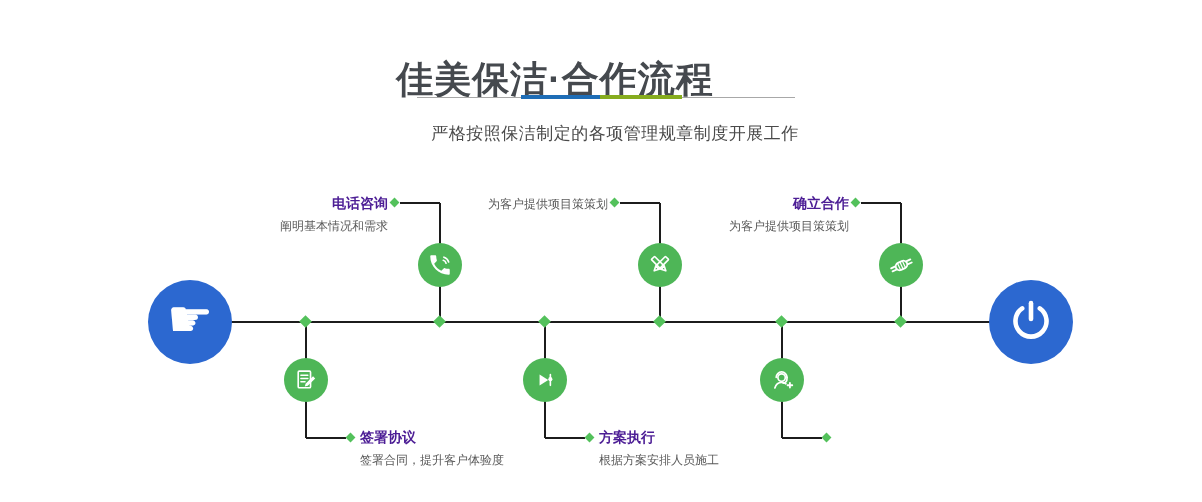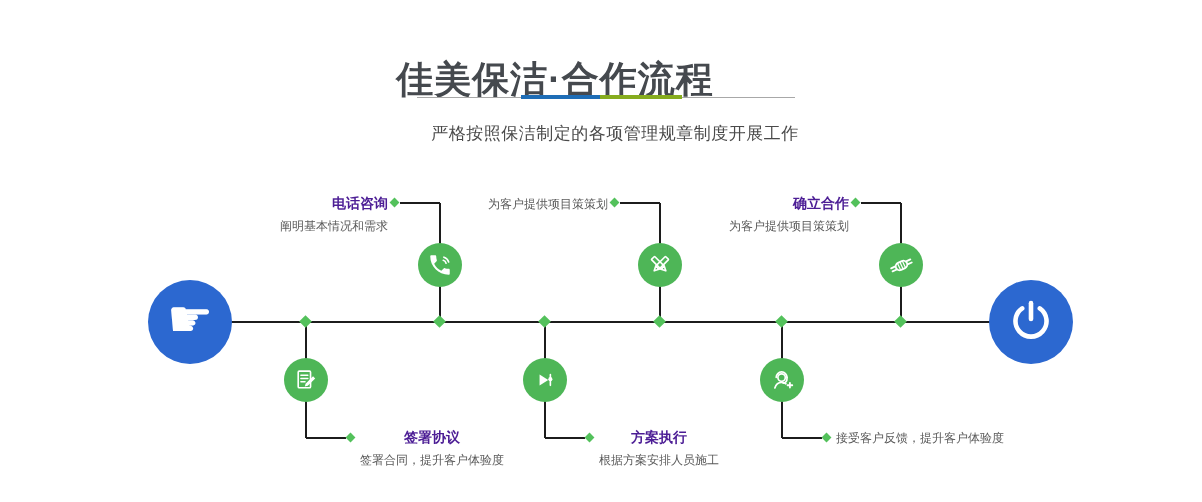--- a/index.html
+++ b/index.html
@@ -48,21 +48,21 @@
   .sb1{--cx:306px;} .sb2{--cx:545px;} .sb3{--cx:782px;}
   .top-v{left:calc(var(--cx) - 1px);top:203px;height:119px;}
   .top-h{left:calc(var(--cx) - 40px);top:202px;width:40px;}
   .top-d{left:calc(var(--cx) - 49px);top:199px;}
   .top-n{left:calc(var(--cx) - 22px);top:243px;}
   .top-l{right:calc(1202px - var(--cx) + 52px);top:192px;text-align:right;}
   .bot-v{left:calc(var(--cx) - 1px);top:322px;height:116px;}
   .bot-h{left:var(--cx);top:437px;width:40px;}
   .bot-d{left:calc(var(--cx) + 41px);top:434px;}
   .bot-n{left:calc(var(--cx) - 22px);top:358px;}
-  .bot-l{left:calc(var(--cx) + 54px);top:426px;text-align:center;}
+  .bot-l{left:calc(var(--cx) + 54px);top:426px;text-align:left;}
   .td1{left:301px;} .td2{left:435px;} .td3{left:540px;}
   .td4{left:655px;} .td5{left:777px;} .td6{left:896px;}
 </style>
 </head>
 <body>
 
 <div class="page">
 
   <h1 class="title">佳美保洁·合作流程</h1>
   <div class="divider-gray"></div>
@@ -190,17 +190,16 @@
     <div class="node bot-n sb3">
       <svg width="27" height="27" viewBox="0 0 24 24" fill="none" stroke="#fff" stroke-width="1.5" stroke-linecap="round">
         <circle cx="11.2" cy="9.4" r="3.3"></circle>
         <path d="M6.4 9.2a4.8 4.8 0 0 1 9.6 0"></path>
         <path d="M16 9.2v1a4.3 4.3 0 0 1-3.3 4.2"></path>
         <path d="M5.2 18.6c1-3.2 3.2-4.9 6-4.9 1.4 0 2.7.4 3.8 1.2"></path>
         <path d="M16.5 16.2h4.2M18.6 14.1v4.2" stroke-width="1.6"></path>
       </svg>
     </div>
     <div class="label-block bot-l sb3">
-      <div class="step-desc">接受客户反馈，提升客户体验度</div>
     </div>
   </div>
 
 </div>
 
 </body></html>

